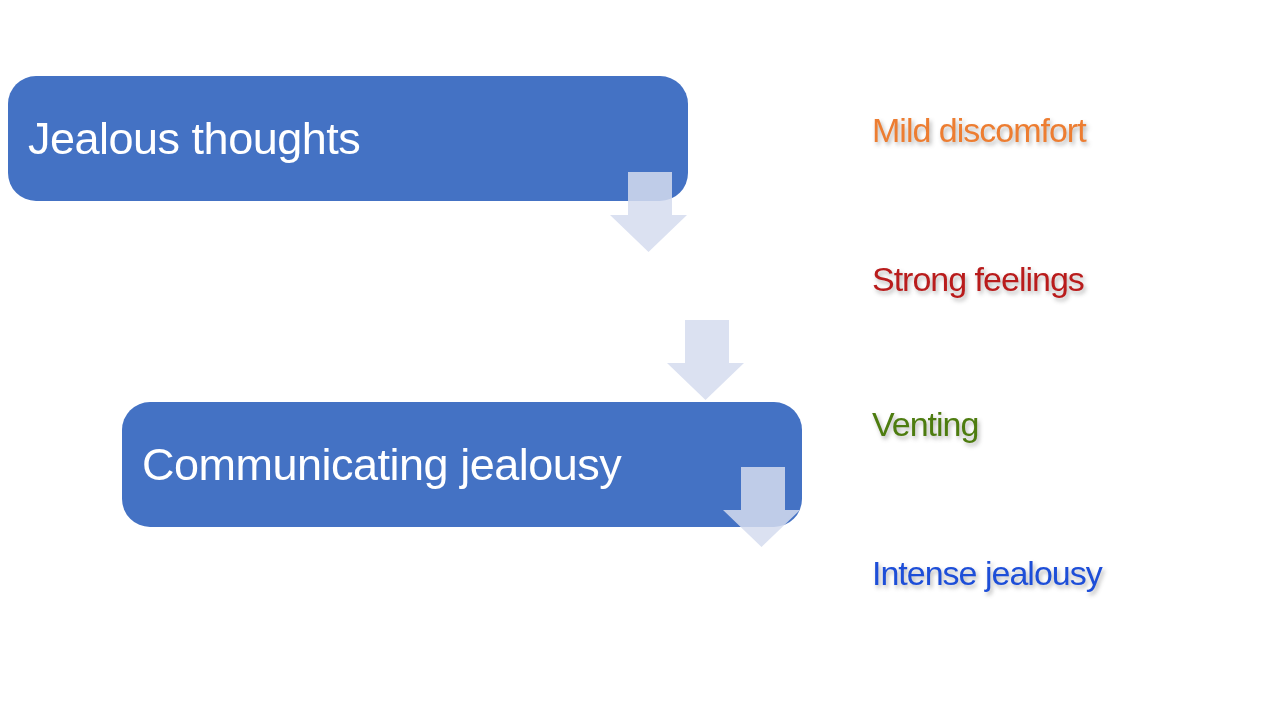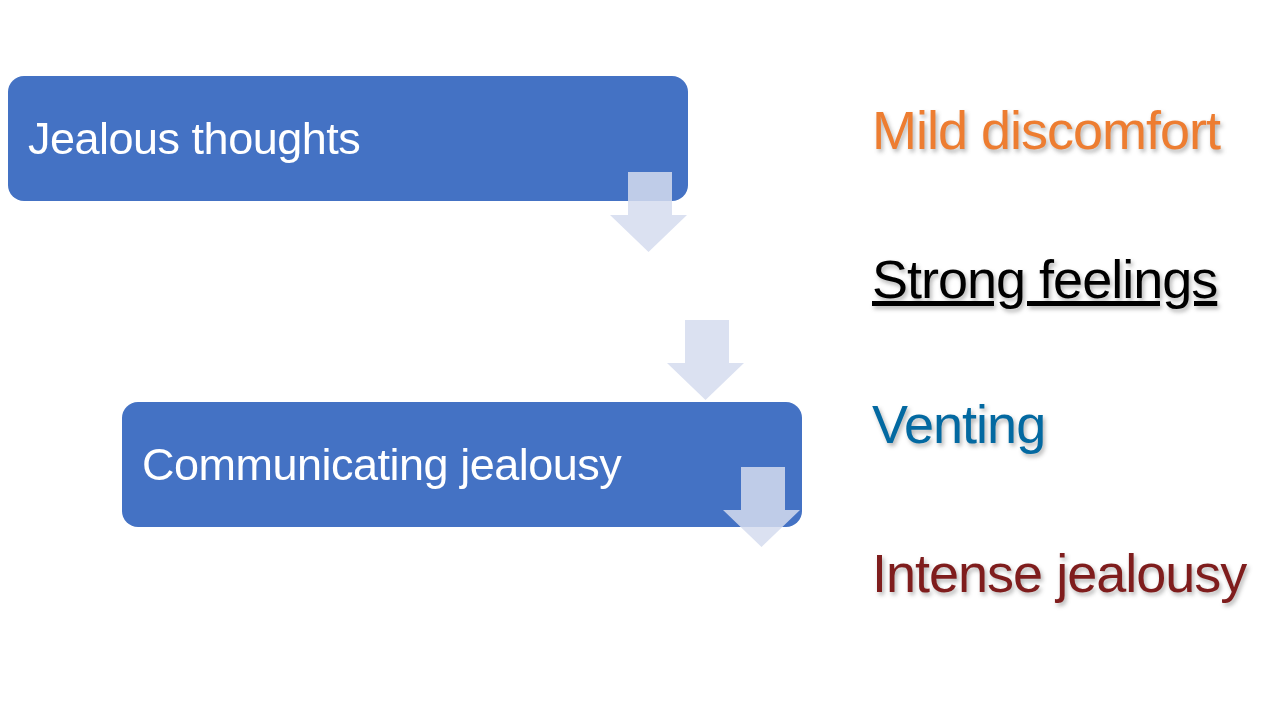--- a/index.html
+++ b/index.html
@@ -13,21 +13,21 @@
     background: #ffffff;
     overflow: hidden;
   }
 
   
   .step-box {
     position: absolute;
     width: 680px;
     height: 125px;
     background: #4472C4;
-    border-radius: 16px;
+    border-radius: 28px;
     display: flex;
     align-items: center;
     padding-left: 20px;
   }
   .step-box .step-label {
     color: #ffffff;
     font-size: 45px;
     font-weight: 400;
     letter-spacing: -0.5px;
     white-space: nowrap;
@@ -48,21 +48,21 @@
   .arrow-1 { left: 610px; top: 172px; }
   .arrow-2 { left: 667px; top: 320px; }
   .arrow-3 { left: 723px; top: 467px; }
 
   
   .annotation {
     position: absolute;
     left: 872px;
     height: 64px;
     line-height: 64px;
-    font-size: 54px;
+    font-size: 34px;
     font-weight: 400;
     letter-spacing: -1px;
     white-space: nowrap;
     text-shadow: 2px 3px 4px rgba(90, 90, 90, 0.45);
   }
   .annotation-1 { top: 98px;  }
   .annotation-2 { top: 247px; }
   .annotation-3 { top: 392px; }
   .annotation-4 { top: 541px; }
 </style>
@@ -88,19 +88,19 @@
   <svg class="down-arrow arrow-2" viewBox="0 0 77 80" preserveAspectRatio="none">
     <polygon points="18,0 62,0 62,43 77,43 38.5,80 0,43 18,43"></polygon>
   </svg>
 
   <svg class="down-arrow arrow-3" viewBox="0 0 77 80" preserveAspectRatio="none">
     <polygon points="18,0 62,0 62,43 77,43 38.5,80 0,43 18,43"></polygon>
   </svg>
 
   <div class="annotation annotation-1" style="color: rgb(237, 125, 49);">Mild discomfort</div>
 
-  <div class="annotation annotation-2" style="color: #000000; text-decoration: underline;">Strong feelings</div>
+  <div class="annotation annotation-2" style="color: #b91c1c;">Strong feelings</div>
 
-  <div class="annotation annotation-3" style="color: #0369a1;">Venting</div>
+  <div class="annotation annotation-3" style="color: #4d7c0f;">Venting</div>
 
-  <div class="annotation annotation-4" style="color: #7f1d1d;">Intense jealousy</div>
+  <div class="annotation annotation-4" style="color: #1d4ed8;">Intense jealousy</div>
 
 </div>
 
 </body></html>

